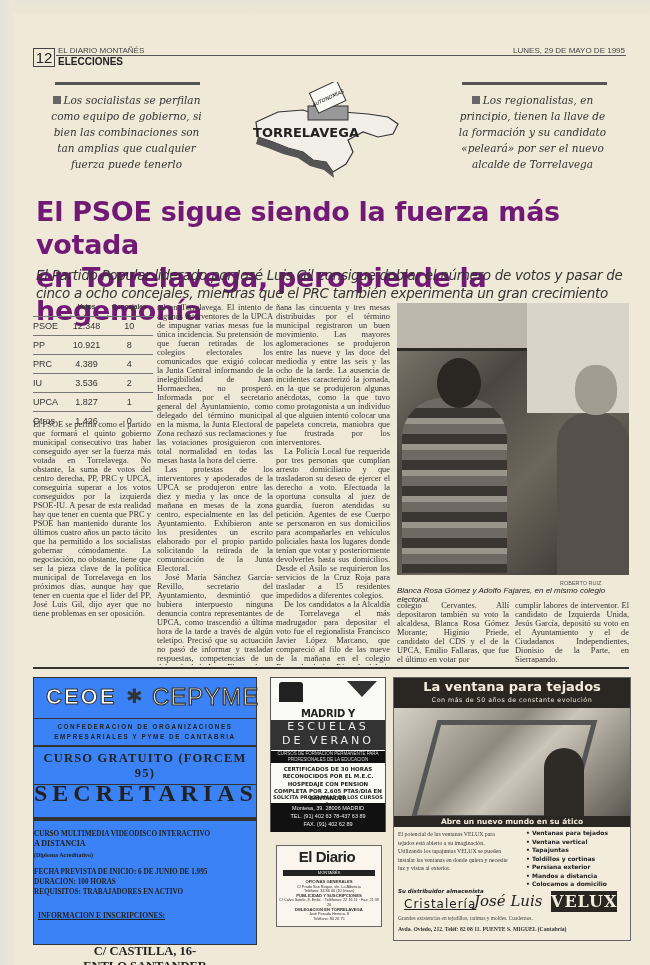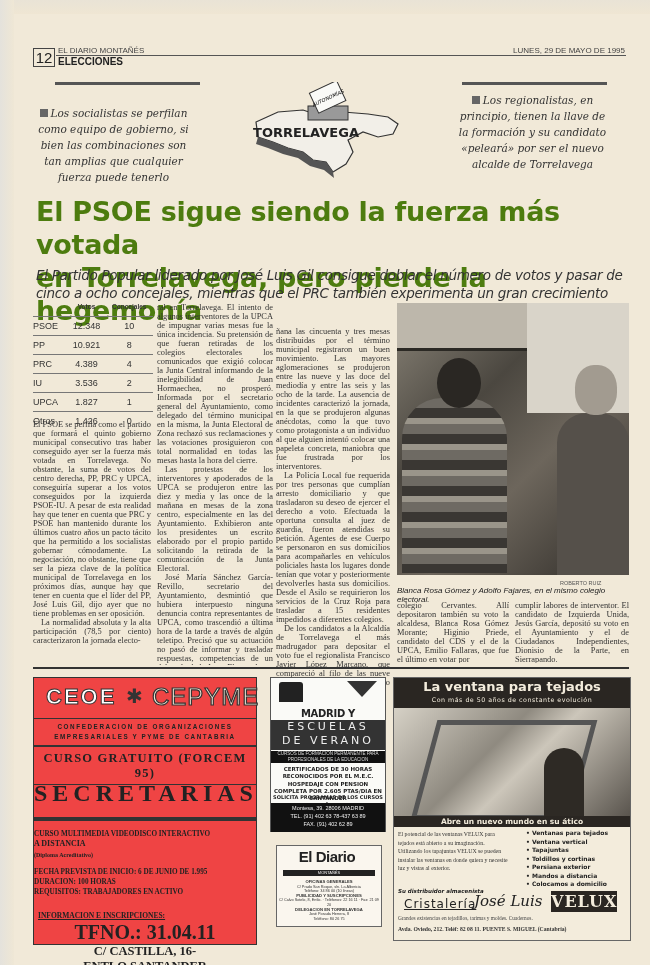--- a/index.html
+++ b/index.html
@@ -13,21 +13,21 @@
   .section{left:58px;top:56px;font-family:"Liberation Sans",sans-serif;font-size:10px;font-weight:bold;color:#222;}
   .date{right:25px;top:46px;font-family:"Liberation Sans",sans-serif;font-size:8px;color:#444;}
   .hrule{left:56px;top:55px;width:570px;height:1px;background:#555;}
   
   .deck{top:92px;width:155px;font-family:"DejaVu Serif",serif;font-style:italic;font-size:10.5px;line-height:16px;color:#333;text-align:center;}
   .deck .sq{display:inline-block;width:8px;height:8px;background:#666;margin-right:3px;}
   .deckrule{top:82px;width:145px;height:3px;background:#555;}
   
   .logo{left:248px;top:82px;width:160px;height:100px;}
   
-  .headline{left:36px;top:195px;width:590px;font-family:"DejaVu Sans",sans-serif;font-weight:bold;font-size:27px;line-height:33px;letter-spacing:-0.3px;color:#4d7c0f;}
+  .headline{left:36px;top:195px;width:590px;font-family:"DejaVu Sans",sans-serif;font-weight:bold;font-size:27px;line-height:33px;letter-spacing:-0.3px;color:#701a75;}
   .subhead{left:36px;top:266px;width:600px;font-family:"DejaVu Sans",sans-serif;font-style:italic;font-size:13.5px;line-height:18px;color:#333;letter-spacing:-0.3px;}
   
   .results{left:33px;top:303px;width:120px;font-family:"Liberation Sans",sans-serif;font-size:9px;color:#333;}
   .results table{border-collapse:collapse;width:100%;}
   .results th{font-size:6.5px;font-weight:bold;text-align:center;padding:0 0 6px 0;}
   .results td{border-top:1px solid #777;padding:3px 0 3px 0;height:12px;}
   .results td.v{text-align:center;}
   .results td.c{text-align:center;}
   
   .col{font-family:"Liberation Serif",serif;font-size:8.4px;line-height:9px;text-align:justify;color:#333;}
@@ -37,21 +37,21 @@
   .photo .win{left:0;top:0;width:130px;height:45px;background:#bdb7ab;border-bottom:3px solid #2b2924;}
   .photo .wall{left:130px;top:0;width:102px;height:110px;background:#d9d4c9;}
   .photo .p1{left:5px;top:95px;width:105px;height:175px;background:repeating-linear-gradient(180deg,#6e6a63 0 10px,#3a3733 10px 20px,#9a958a 20px 26px);border-radius:40px 40px 0 0;}
   .photo .p2{left:160px;top:110px;width:72px;height:162px;background:#55504a;border-radius:30px 30px 0 0;}
   .photo .h1{left:40px;top:55px;width:44px;height:50px;background:#2a2723;border-radius:50%;}
   .photo .h2{left:178px;top:62px;width:42px;height:50px;background:#a29b90;border-radius:45%;}
   .credit{left:560px;top:580px;font-family:"Liberation Sans",sans-serif;font-size:5.5px;color:#555;}
   .caption{left:397px;top:586px;width:240px;font-family:"Liberation Sans",sans-serif;font-style:italic;font-size:8px;color:#222;}
   .bottomrule{left:33px;top:667px;width:596px;height:2px;background:#333;}
   
-  .ad1{left:33px;top:677px;width:222px;height:266px;border:1.5px solid #333;background:#ef4444;}
+  .ad1{left:33px;top:677px;width:222px;height:266px;border:1.5px solid #333;background:#3b82f6;}
   .ad1 .logo1{left:0;top:0;width:222px;height:40px;border-bottom:1px solid #333;font-family:"Liberation Sans",sans-serif;}
   .ad1 .ceoe{left:12px;top:6px;font-size:22px;font-weight:bold;letter-spacing:2px;color:#fff;-webkit-text-stroke:1px #333;}
   .ad1 .star{left:92px;top:6px;font-size:20px;color:#333;}
   .ad1 .cepyme{left:118px;top:5px;font-size:24px;color:#f3ecdc;-webkit-text-stroke:1.2px #333;letter-spacing:1px;}
   .ad1 .confed{left:0;top:44px;width:222px;text-align:center;font-family:"Liberation Sans",sans-serif;font-weight:bold;font-size:6.3px;letter-spacing:1.6px;line-height:10px;}
   .ad1 .inner{left:0;top:67px;width:222px;height:198px;border-top:2px solid #333;}
   .ad1 .curso{left:0;top:4px;width:222px;text-align:center;font-weight:bold;font-size:12.5px;letter-spacing:1.2px;border-bottom:1px solid #333;padding-bottom:3px;}
   .ad1 .secre{left:0;top:33px;width:222px;text-align:center;font-size:24px;letter-spacing:5px;font-weight:bold;}
   .ad1 .thick{left:0;top:70px;width:222px;height:4px;background:#333;}
   .ad1 .small{left:0;width:222px;font-weight:bold;font-size:7.2px;line-height:10px;}
@@ -94,21 +94,21 @@
 <div class="abs topstrip"></div>
 <div class="abs leftedge"></div>
 
 <div class="abs pagenum">12</div>
 <div class="abs paper">EL DIARIO MONTAÑÉS</div>
 <div class="abs hrule"></div>
 <div class="abs section">ELECCIONES</div>
 <div class="abs date">LUNES, 29 DE MAYO DE 1995</div>
 
 <div class="abs deckrule" style="left:55px;"></div>
-<div class="abs deck" style="left:36px;margin-top:13px;"><span class="sq"></span><span>Los socialistas se perfilan como equipo de gobierno, si bien las combinaciones son tan amplias que cualquier fuerza puede tenerlo</span></div>
+<div class="abs deck" style="left:49px;"><span class="sq"></span><span>Los socialistas se perfilan como equipo de gobierno, si bien las combinaciones son tan amplias que cualquier fuerza puede tenerlo</span></div>
 
 <div class="abs logo">
   <svg width="160" height="100" viewBox="0 0 160 100">
     <path d="M8 40 L30 30 L55 28 L70 33 L95 30 L120 32 L140 35 L150 42 L145 52 L130 55 L115 50 L100 58 L105 70 L98 82 L85 90 L78 80 L65 78 L55 70 L40 66 L25 60 L10 55 Z" fill="#f2efe8" stroke="#333" stroke-width="1.2"></path>
     <path d="M10 55 L25 60 L40 66 L55 70 L65 78 L78 80 L85 90 L86 96 L76 88 L62 84 L50 76 L35 72 L20 66 L8 62 Z" fill="#555"></path>
     <rect x="60" y="24" width="40" height="14" fill="#999" stroke="#333"></rect>
     <g transform="rotate(-25 80 18)">
         <rect x="66" y="4" width="30" height="22" fill="#fafaf7" stroke="#333"></rect>
         <text x="81" y="18" font-size="5" text-anchor="middle" font-family="DejaVu Sans, sans-serif" font-style="italic">AUTONOMÍAS</text>
       </g>
@@ -164,29 +164,28 @@
           <td>Otros</td>
           <td class="v">1.426</td>
           <td class="c">0</td>
         </tr>
     </tbody>
   </table>
 </div>
 
 <div class="abs col" style="left:33px;top:420px;width:118px;height:245px;overflow:hidden;">
   <p class="first">El PSOE se perfila como el partido que formará el quinto gobierno municipal consecutivo tras haber conseguido ayer ser la fuerza más votada en Torrelavega. No obstante, la suma de votos del centro derecha, PP, PRC y UPCA, conseguiría superar a los votos conseguidos por la izquierda PSOE-IU. A pesar de esta realidad hay que tener en cuenta que PRC y PSOE han mantenido durante los últimos cuatro años un pacto tácito que ha permitido a los socialistas gobernar cómodamente. La negociación, no obstante, tiene que ser la pieza clave de la política municipal de Torrelavega en los próximos días, aunque hay que tener en cuenta que el líder del PP, José Luis Gil, dijo ayer que no tiene problemas en ser oposición.</p>
-  <p>La normalidad absoluta y la alta participación (78,5 por ciento) caracterizaron la jornada electo-</p>
 </div>
 <div class="abs col" style="left:157px;top:303px;width:116px;height:362px;overflow:hidden;">
   <p class="first">ral en Torrelavega. El intento de algunos interventores de la UPCA de impugnar varias mesas fue la única incidencia. Su pretensión de que fueran retiradas de los colegios electorales los comunicados que exigió colocar la Junta Central informando de la inelegibilidad de Juan Hormaechea, no prosperó. Informada por el secretario general del Ayuntamiento, como delegado del término municipal en la misma, la Junta Electoral de Zona rechazó sus reclamaciones y las votaciones prosiguieron con total normalidad en todas las mesas hasta la hora del cierre.</p>
   <p>Las protestas de los interventores y apoderados de la UPCA se produjeron entre las diez y media y las once de la mañana en mesas de la zona centro, especialmente en las del Ayuntamiento. Exhibieron ante los presidentes un escrito elaborado por el propio partido solicitando la retirada de la comunicación de la Junta Electoral.</p>
   <p>José María Sánchez García-Revillo, secretario del Ayuntamiento, desmintió que hubiera interpuesto ninguna denuncia contra representantes de UPCA, como trascendió a última hora de la tarde a través de algún teletipo. Precisó que su actuación no pasó de informar y trasladar respuestas, competencias de un delegado de la Junta Electoral.</p>
 
 </div>
-<div class="abs col" style="left:276px;top:303px;width:114px;height:362px;overflow:hidden;margin-top:24px;">
+<div class="abs col" style="left:276px;top:303px;width:114px;height:362px;overflow:hidden;">
   <p class="first">ñana las cincuenta y tres mesas distribuidas por el término municipal registraron un buen movimiento. Las mayores aglomeraciones se produjeron entre las nueve y las doce del mediodía y entre las seis y las ocho de la tarde. La ausencia de incidentes caracterizó la jornada, en la que se produjeron algunas anécdotas, como la que tuvo como protagonista a un individuo al que alguien intentó colocar una papeleta concreta, maniobra que fue frustrada por los interventores.</p>
   <p>La Policía Local fue requerida por tres personas que cumplían arresto domiciliario y que trasladaron su deseo de ejercer el derecho a voto. Efectuada la oportuna consulta al juez de guardia, fueron atendidas su petición. Agentes de ese Cuerpo se personaron en sus domicilios para acompañarles en vehículos policiales hasta los lugares donde tenían que votar y posteriormente devolverles hasta sus domicilios. Desde el Asilo se requirieron los servicios de la Cruz Roja para trasladar a 15 residentes impedidos a diferentes colegios.</p>
   <p>De los candidatos a la Alcaldía de Torrelavega el más madrugador para depositar el voto fue el regionalista Francisco Javier López Marcano, que compareció al filo de las nueve de la mañana en el colegio Fernando de los Ríos. José Luis Gil, candidato del PP, votó a las diez de la mañana en el</p>
 </div>
 
 <div class="abs photo">
   <div class="abs win"></div>
   <div class="abs wall"></div>
   <div class="abs p1"></div>
   <div class="abs h1"></div>
@@ -219,21 +218,20 @@
     <div class="abs curso">CURSO GRATUITO (FORCEM 95)</div>
     <div class="abs secre">SECRETARIAS</div>
     <div class="abs thick"></div>
     <div class="abs small" style="top:82px;">CURSO MULTIMEDIA VIDEODISCO INTERACTIVO</div>
     <div class="abs small" style="top:92px;font-size:8px;">A DISTANCIA</div>
     <div class="abs small" style="top:103px;font-size:6px;">(Diploma Acreditativo)</div>
     <div class="abs small" style="top:120px;">FECHA PREVISTA DE INICIO: 6 DE JUNIO DE 1.995</div>
     <div class="abs small" style="top:130px;">DURACION: 100 HORAS</div>
     <div class="abs small" style="top:140px;">REQUISITOS: TRABAJADORES EN ACTIVO</div>
     <div class="abs info">INFORMACION E INSCRIPCIONES:</div>
-    <div class="abs tfno">TFNO.: 31.04.11</div>
     <div class="abs addr">C/ CASTILLA, 16-ENTLO.SANTANDER</div>
   </div>
 </div>
 
 <div class="abs ad2">
   <div class="abs ministry"></div>
   <div class="abs tri"></div>
   <div class="abs madrid">MADRID Y SANTANDER</div>
   <div class="abs escuelas">
     <div>ESCUELAS</div>

